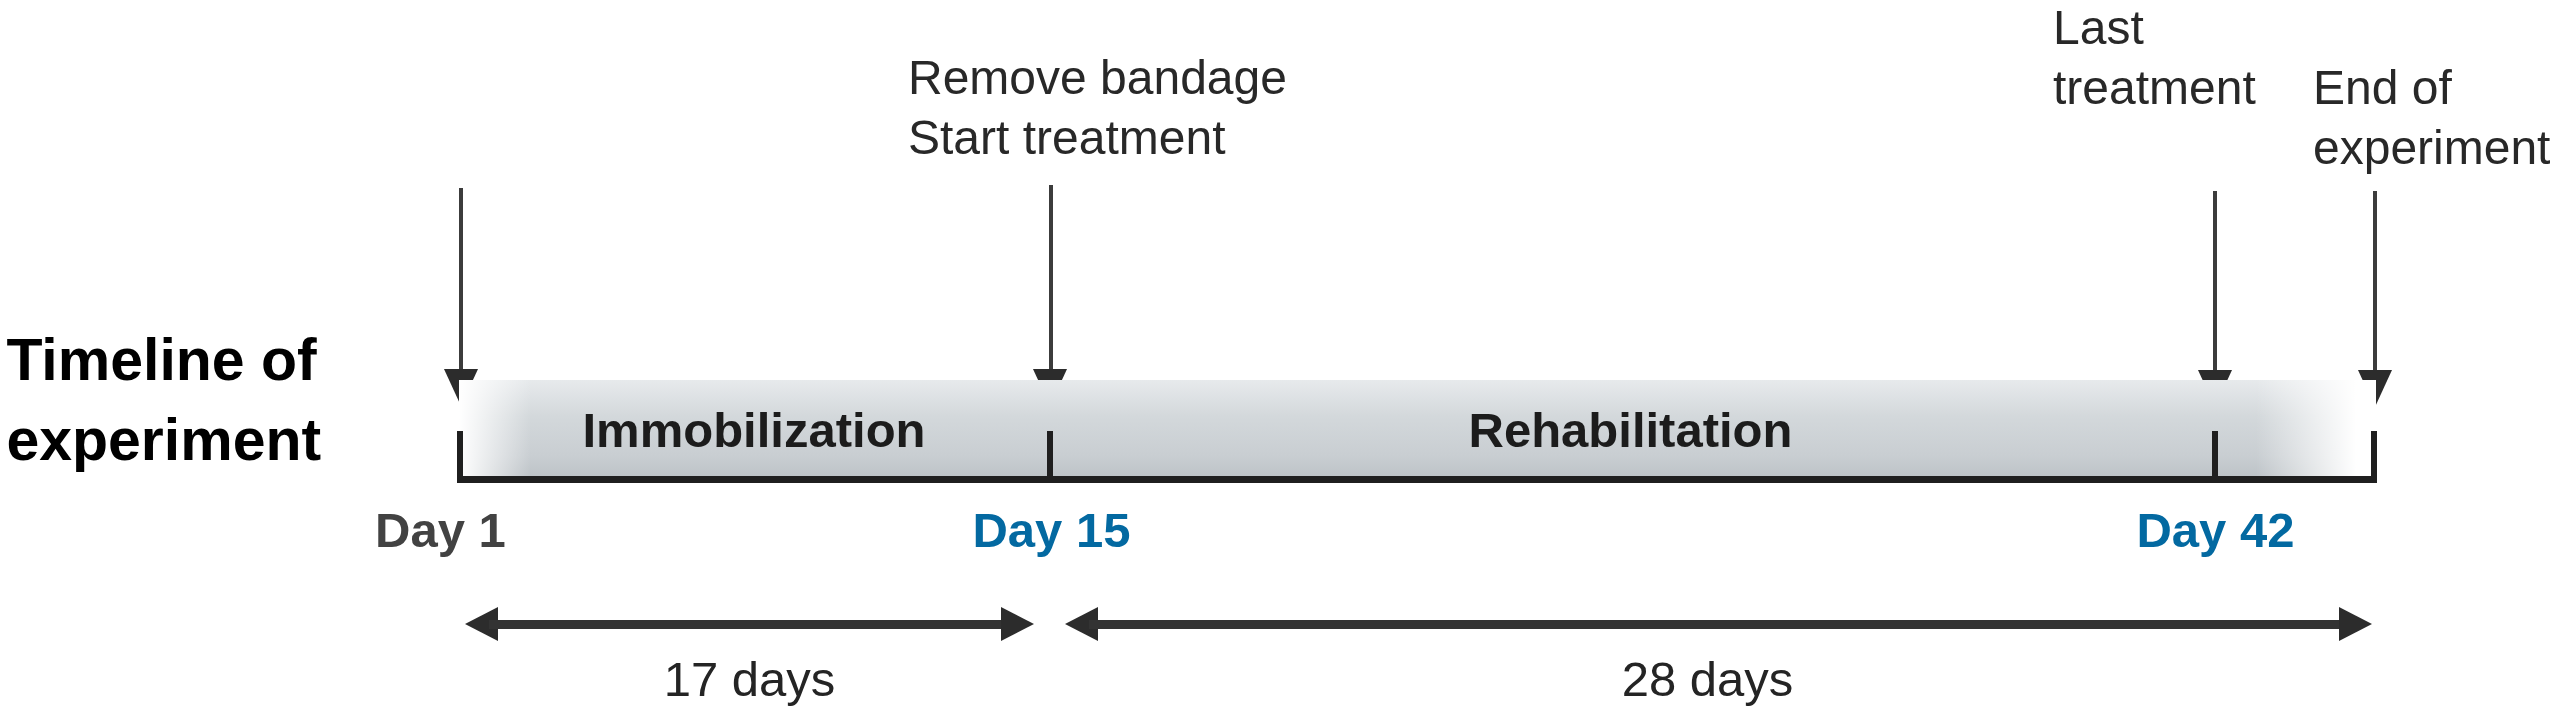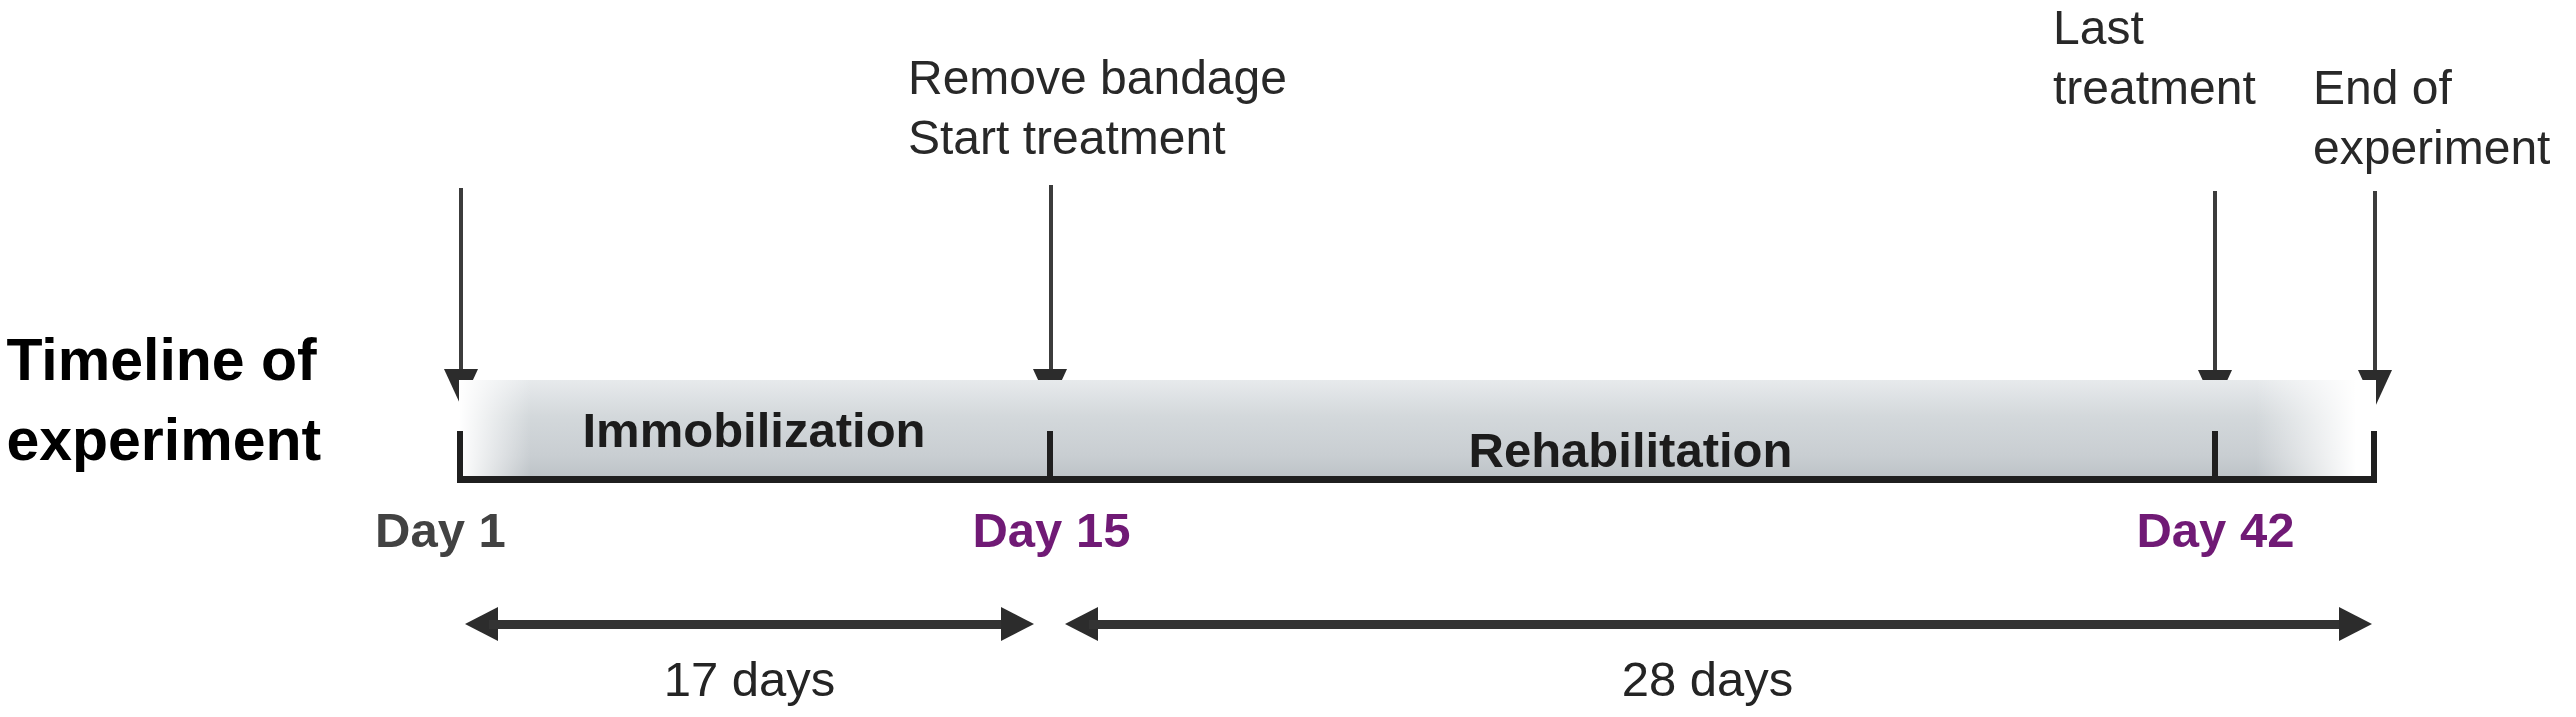--- a/index.html
+++ b/index.html
@@ -22,26 +22,26 @@
   
   .bar{
     left:459px;top:380px;width:1917px;height:96px;
     background:
       linear-gradient(90deg,#ffffff 0px,rgba(255,255,255,0) 72px),
       linear-gradient(90deg,rgba(255,255,255,0) calc(100% - 120px),#ffffff calc(100% - 20px)),
       linear-gradient(180deg,#e7eaec 0%,#d3d8db 38%,#c9ced2 78%,#bec4c8 100%);
   }
   .phase-label{font-size:49px;line-height:60px;font-weight:bold;color:#1c1c1c;text-align:center;top:400px;}
   .phase-immo{left:459px;width:590px;}
-  .phase-rehab{left:1049px;width:1163px;margin-top:20px;}
+  .phase-rehab{left:1049px;width:1163px;}
   
   .axis{left:457px;top:476px;width:1920px;height:7.2px;background:#1f1f1f;}
   .tick{width:6.4px;top:431px;height:52px;background:#1f1f1f;}
   
-  .day{font-size:49px;line-height:60px;font-weight:bold;color:#701a75;text-align:center;top:500px;width:239px;}
+  .day{font-size:49px;line-height:60px;font-weight:bold;color:#0369a1;text-align:center;top:500px;width:239px;}
   .day-muted{color:#424242;}
   
   .dur-arrow{top:607px;height:35px;}
   .dur-line{position:absolute;left:24px;right:24px;top:12.7px;height:9.6px;background:#333333;}
   .dur-head{position:absolute;width:0;height:0;top:0;border-top:17.5px solid transparent;border-bottom:17.5px solid transparent;}
   .dur-head-left{left:0;border-right:33px solid #2c2c2c;}
   .dur-head-right{right:0;border-left:33px solid #2c2c2c;}
   .dur-label{font-size:49px;line-height:60px;color:#242424;text-align:center;top:649px;width:287px;}
 </style>
 </head>

